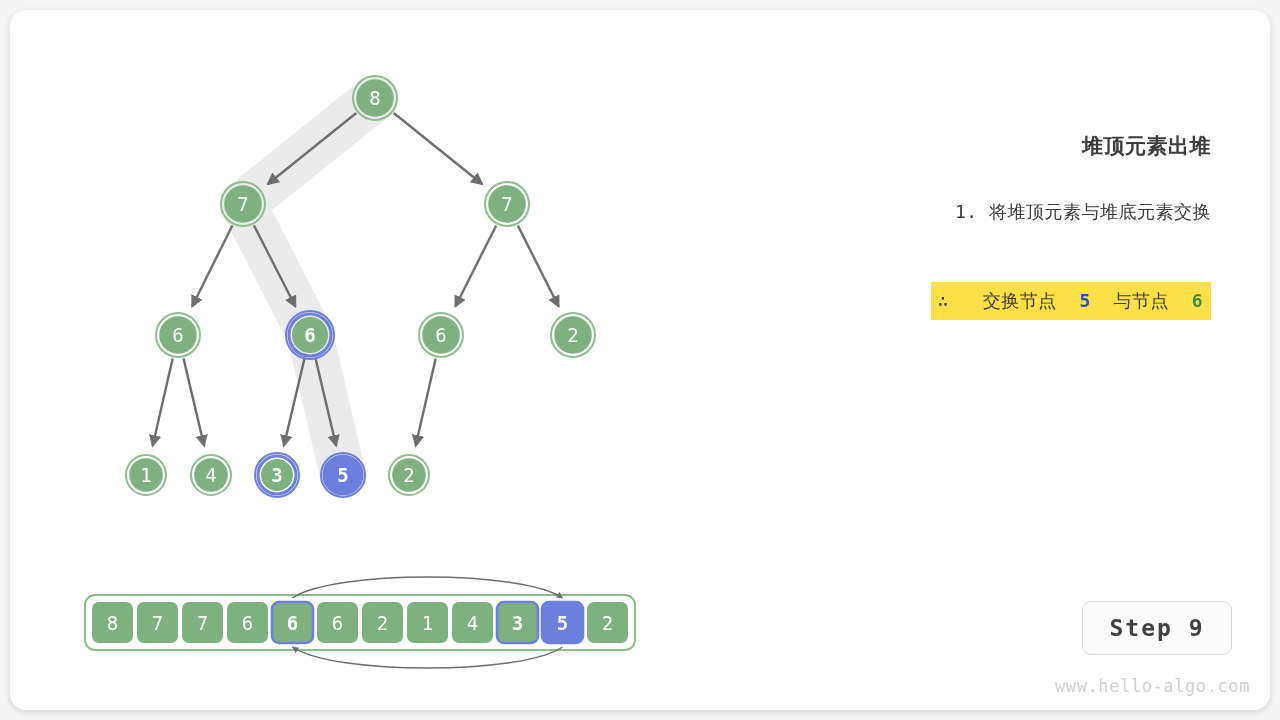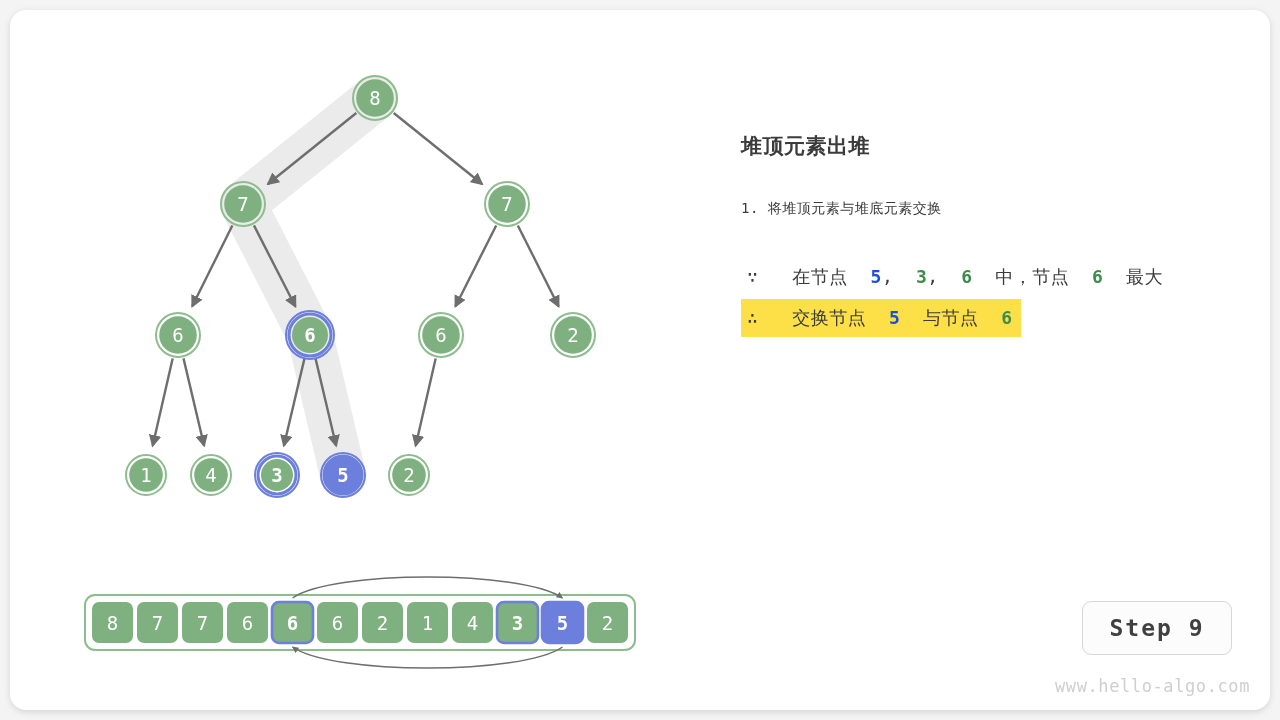--- a/index.html
+++ b/index.html
@@ -36,30 +36,31 @@
     left: 0; top: 0;
     width: 1280px; height: 720px;
   }
 
   
   #panel {
     position: absolute;
     left: 741px;
     top: 132px;
     width: 470px;
+    text-align: right;
   }
   #panel .title {
     font-size: 21px;
     font-weight: bold;
     color: #3b3b3b;
     letter-spacing: .5px;
     margin-bottom: 34px;
   }
   #panel .step {
-    font-size: 14px;
+    font-size: 18px;
     color: #3b3b3b;
     margin-bottom: 28px;
     font-family: "DejaVu Sans Mono", "Liberation Mono", monospace;
     letter-spacing: .5px;
     white-space: nowrap;
     margin-top: 40px;
   }
   #panel .concl {
     font-size: 18px;
     color: #3b3b3b;
@@ -260,31 +261,20 @@
       </g>
   </svg>
 
   <div id="panel">
     <div class="title">堆顶元素出堆</div>
 
     <div class="step">1. 将堆顶元素与堆底元素交换</div>
 
     <div style="height:12px"></div>
 
-    <div class="concl">
-      <span>∵</span>
-      &nbsp;
-      <span>在节点</span>
-      &nbsp;<span class="num-blue">5</span><span>,</span>
-      &nbsp;<span class="num-green">3</span><span>,</span>
-      &nbsp;<span class="num-green">6</span>
-      &nbsp;<span>中，节点</span>
-      &nbsp;<span class="num-green">6</span>
-      &nbsp;<span>最大</span>
-    </div>
 
     <br>
 
     <div class="concl hl">
       <span>∴</span>
       &nbsp;
       <span>交换节点</span>
       &nbsp;<span class="num-blue">5</span>
       &nbsp;<span>与节点</span>
       &nbsp;<span class="num-green">6</span>

